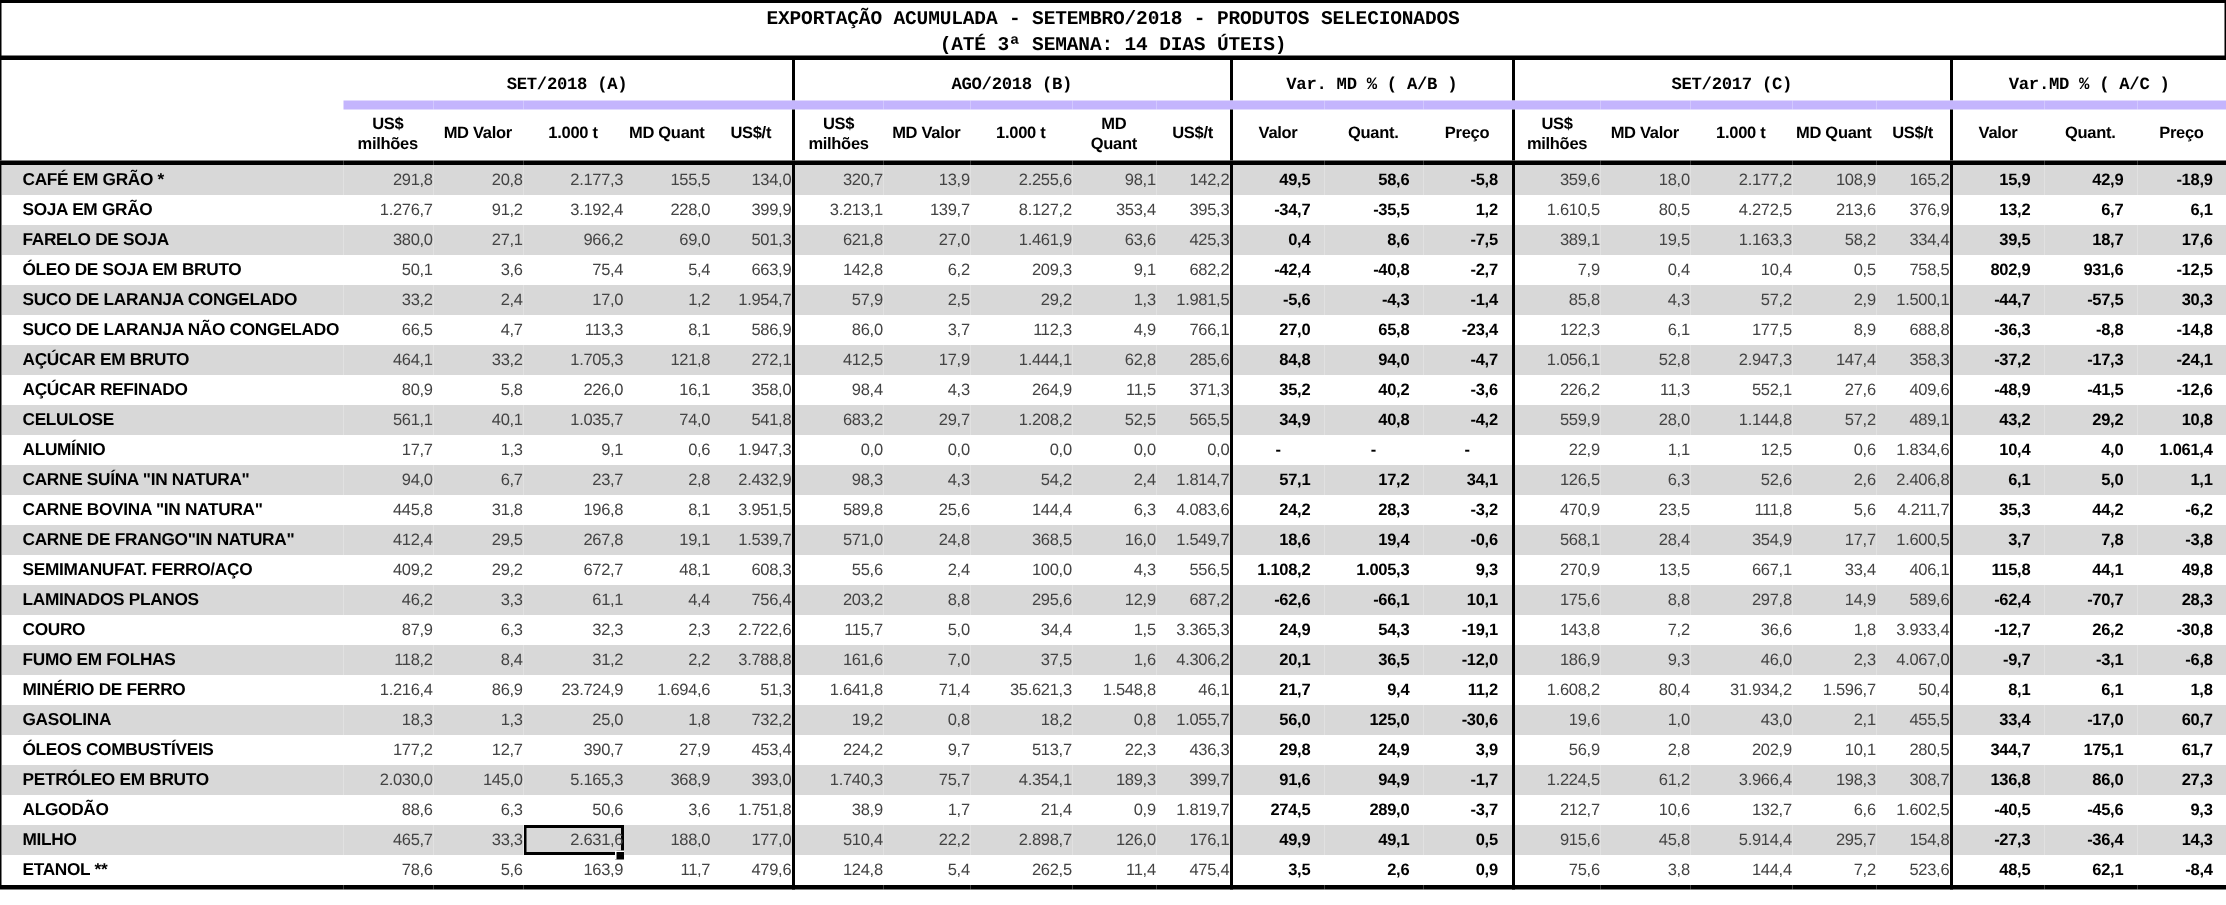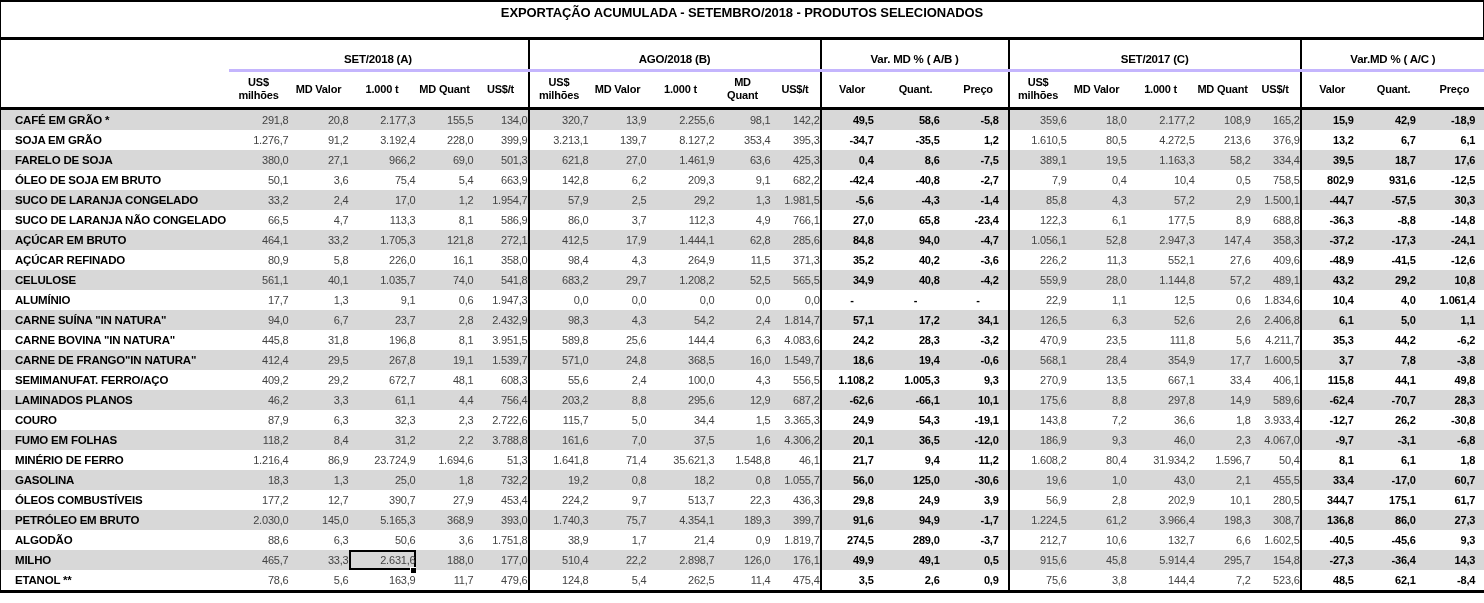--- a/index.html
+++ b/index.html
@@ -5,34 +5,34 @@
   html,body { margin:0; padding:0; background:#fff; }
   .screen {
     width:1484px; height:603px; background:#ffffff; overflow:hidden;
     font-family:"Liberation Sans", sans-serif; position:relative; box-sizing:border-box;
   }
   .title-box {
     box-sizing:border-box; width:1484px; height:40px;
     border-top:2px solid #000; border-left:1px solid #000; border-right:1px solid #000;
     border-bottom:3px solid #000;
     text-align:center; font-weight:bold; font-size:13px; color:#000;
-    padding-top:2px; line-height:17px; letter-spacing:-0.1px;
+    padding-top:2px; line-height:17px; letter-spacing:-0.1px;font-family:Liberation Mono, monospace;
   }
   table.grid {
     border-collapse:collapse; table-layout:fixed; width:1484px;
     border-left:1px solid #000; border-right:1px solid #000; border-bottom:3px solid #000;
   }
   .grid th, .grid td {
     padding:0; font-size:11px; white-space:nowrap; letter-spacing:-0.2px; box-sizing:border-box;
   }
   .group-row th {
     height:30px; vertical-align:bottom; padding-bottom:4px;
     font-weight:bold; font-size:11.5px; color:#000; text-align:center;
   }
-  .group-row th.group-label { border-bottom:3px solid #c4b5fd; }
+  .group-row th.group-label { border-bottom:6px solid #c4b5fd;font-family:Liberation Mono, monospace; }
   .sub-row th {
     height:38px; vertical-align:middle; text-align:center;
     font-weight:bold; font-size:11px; color:#000;
     white-space:pre-line; line-height:13px; border-bottom:3px solid #000;
   }
   th.corner { border-bottom:3px solid #000; }
   .group-start { border-left:2px solid #000; }
   tbody td { height:20px; line-height:20px; text-align:right; padding-right:6px; color:#434343; }
   tbody tr.stripe { background:#D8D8D8; }
   tbody td.name {
@@ -46,20 +46,21 @@
     content:""; position:absolute; right:0; bottom:-3px; width:5px; height:5px;
     background:#000; border-left:1px solid #fff; border-top:1px solid #fff; z-index:2;
   }
 </style>
 </head>
 <body>
 
 <div class="screen">
   <div class="title-box">
     <div>EXPORTAÇÃO ACUMULADA - SETEMBRO/2018 - PRODUTOS SELECIONADOS</div>
+    <div>(ATÉ 3ª SEMANA: 14 DIAS ÚTEIS)</div>
   </div>
   <table class="grid">
     <colgroup>
         <col style="width: 228px;">
         <col style="width: 60px;">
         <col style="width: 60px;">
         <col style="width: 67px;">
         <col style="width: 58px;">
         <col style="width: 55px;">
         <col style="width: 60px;">

